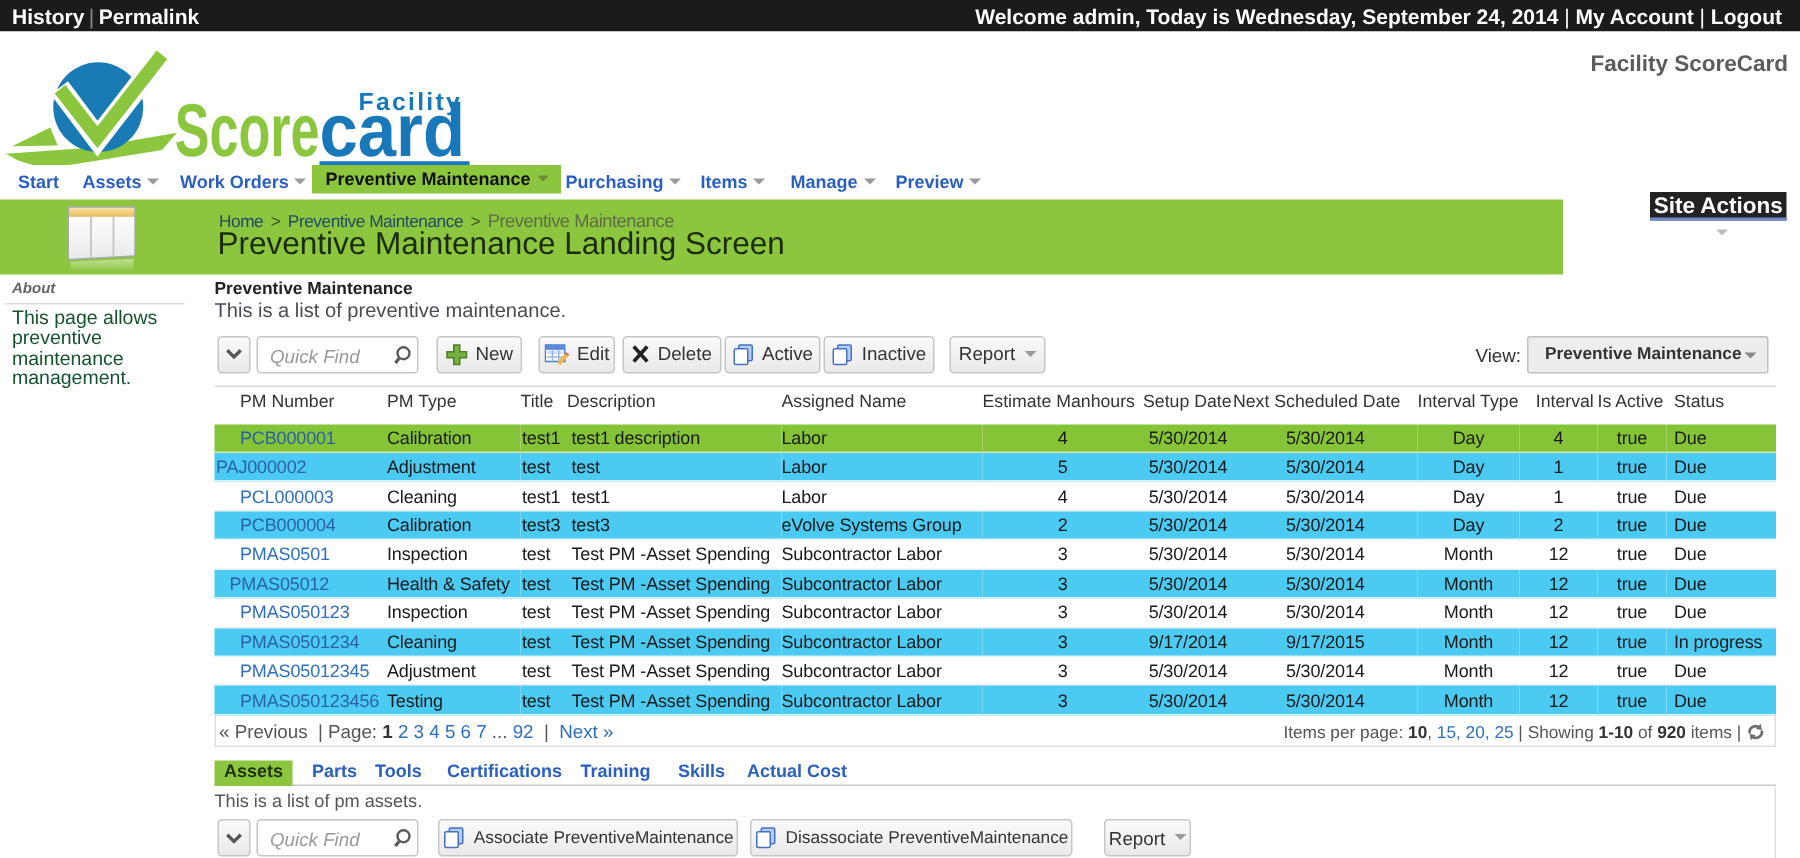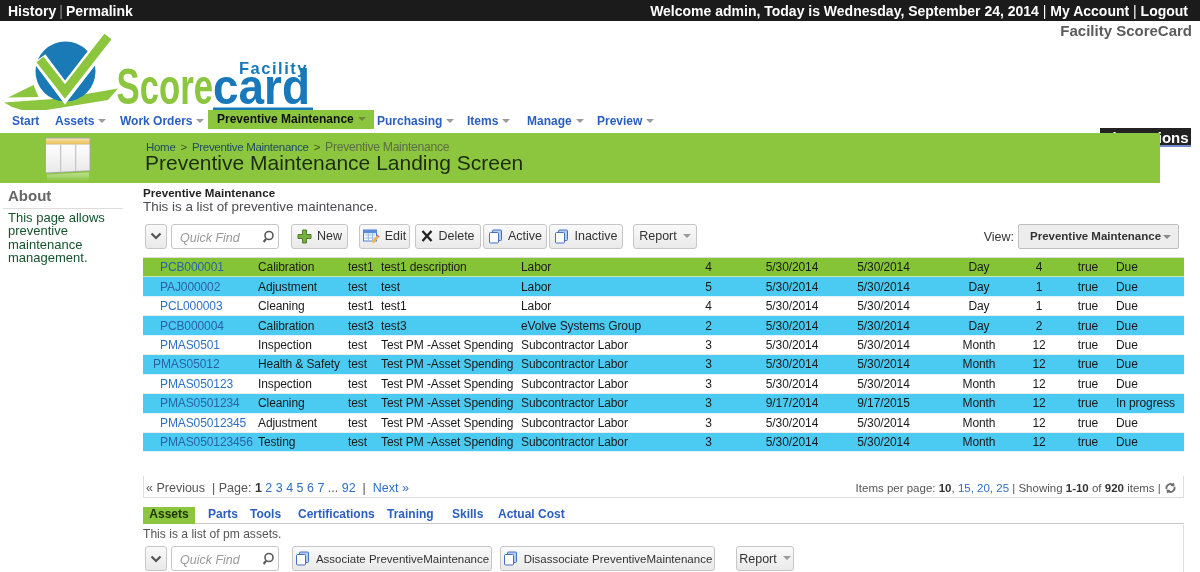--- a/index.html
+++ b/index.html
@@ -9,49 +9,49 @@
 
 
 .topbar { position:absolute; left:0; top:0; width:1200px; height:21px; background:#1b1b1b;
   color:#fff; font-size:14px; }
 .topbar .left { position:absolute; left:8px; top:3px; font-weight:bold; }
 .topbar .right { position:absolute; right:12px; top:3px; font-weight:bold; }
 .topbar .sep { color:#8a8a8a; font-weight:normal; padding:0 3px; }
 
 
 .header { position:absolute; left:0; top:21px; width:1200px; height:89px; background:#fff; }
-.fsc { position:absolute; right:8px; top:1px; color:#5c5c5c; font-weight:bold; font-size:15px; }
+.fsc { position:absolute; right:8px; top:13px; color:#5c5c5c; font-weight:bold; font-size:15px; }
 .logo { position:absolute; left:0; top:10px; }
 
 
 .nav { position:absolute; left:0; top:110px; width:1200px; height:23px; background:#fff; font-size:12px; }
 .nav a.item { color:#2a5fc0; font-weight:bold; }
 .nav .it { position:absolute; top:4px; white-space:nowrap; }
 .caret { display:inline-block; width:0; height:0; border-left:4px solid transparent;
   border-right:4px solid transparent; border-top:4px solid #9a9a9a; vertical-align:middle;
   margin-left:4px; margin-bottom:1px; }
 .navsel { position:absolute; left:208px; top:2px; height:19px; background:#8cc63f;
   color:#111; font-weight:bold; padding:2px 8px 0 9px; }
 .navsel .caret { border-top-color:#6d8a3a; }
 .siteactions { position:absolute; right:9px; top:2px; width:91px; height:19px; background:#222;
   color:#fff; font-weight:bold; font-size:15px; text-align:center; padding-top:1px;
   border-bottom:2px solid #7288cf;margin-top:16px; }
 .siteactions .caret { border-top-color:#bbb; }
 
 
-.banner { position:absolute; left:0; top:132.5px; width:1160px; height:50.8px; background:#8cc63f; }
+.banner { position:absolute; left:0; top:132.5px; width:1042px; height:50.8px; background:#8cc63f; }
 .crumb { position:absolute; left:146px; top:7.5px; font-size:11.5px; letter-spacing:-0.3px; }
 .crumb a { color:#1f4a63; }
 .crumb .gt { color:#3a5220; padding:0 5px; }
 .crumb .cur { color:#5d6d44; font-size:12.2px; }
 .btitle { position:absolute; left:145px; top:18.5px; font-size:21px; color:#1c2b10; }
 
 
 .sidebar { position:absolute; left:8px; top:186.5px; width:116px; font-size:13px; }
-.sidebar h3 { color:#666; font-size:15px; font-weight:bold; }
+.sidebar h3 { color:#666; font-size:10px; font-weight:bold;font-style:italic; }
 .sidebar hr { border:none; border-top:1px solid #ddd; margin:4px 0 2px 0; margin-left:-5px; width:120px; }
 .sidebar p { color:#14532d; line-height:13.6px; }
 
 
 .main { position:absolute; left:143px; top:183px; width:1041px; height:389px; }
 .h1 { position:absolute; left:0; top:3px; font-size:11.6px; font-weight:bold; color:#222; }
 .sub { position:absolute; left:0; top:16px; font-size:13.4px; color:#4a4a52; }
 
 
 .tbar { position:absolute; left:0; top:40.5px; width:1041px; height:25px; }
@@ -240,36 +240,50 @@
       <col style="width:134px">
         <col style="width:107px">
         <col style="width:60px">
         <col style="width:123px">
       <col style="width:68px">
         <col style="width:52px">
         <col style="width:46px">
         <col style="width:73px">
     </colgroup>
     <tbody>
+        <tr>
+      <th style="padding-left:17px">PM Number</th>
+          <th>PM Type</th>
+          <th>Title</th>
+          <th>Description</th>
+      <th>Assigned Name</th>
+          <th class="cc">Estimate Manhours</th>
+          <th class="cc">Setup Date</th>
+      <th class="cc">Next Scheduled Date</th>
+          <th class="cc">Interval Type</th>
+          <th style="text-align:right;padding-right:2.5px">Interval</th>
+      <th class="cc">Is Active</th>
+          <th style="padding-left:5px">Status</th>
+    </tr>
     <tr class="grn">
           <td style="padding-left:17px"><a href="#">PCB000001</a></td>
           <td>Calibration</td>
           <td>test1</td>
           <td>test1 description</td>
           <td>Labor</td>
           <td class="cc">4</td>
           <td class="cc">5/30/2014</td>
           <td class="cc">5/30/2014</td>
           <td class="cc">Day</td>
           <td class="cc">4</td>
           <td class="cc">true</td>
           <td style="padding-left:5px">Due</td>
         </tr>
     <tr class="blu">
-          <td style="padding-left:17px"><a href="#">PAJ000002</a></td>
+          <td style="padding-left:1px"><a href="#">PAJ000002</a></td>
           <td>Adjustment</td>
           <td>test</td>
           <td>test</td>
           <td>Labor</td>
           <td class="cc">5</td>
           <td class="cc">5/30/2014</td>
           <td class="cc">5/30/2014</td>
           <td class="cc">Day</td>
           <td class="cc">1</td>
           <td class="cc">true</td>

